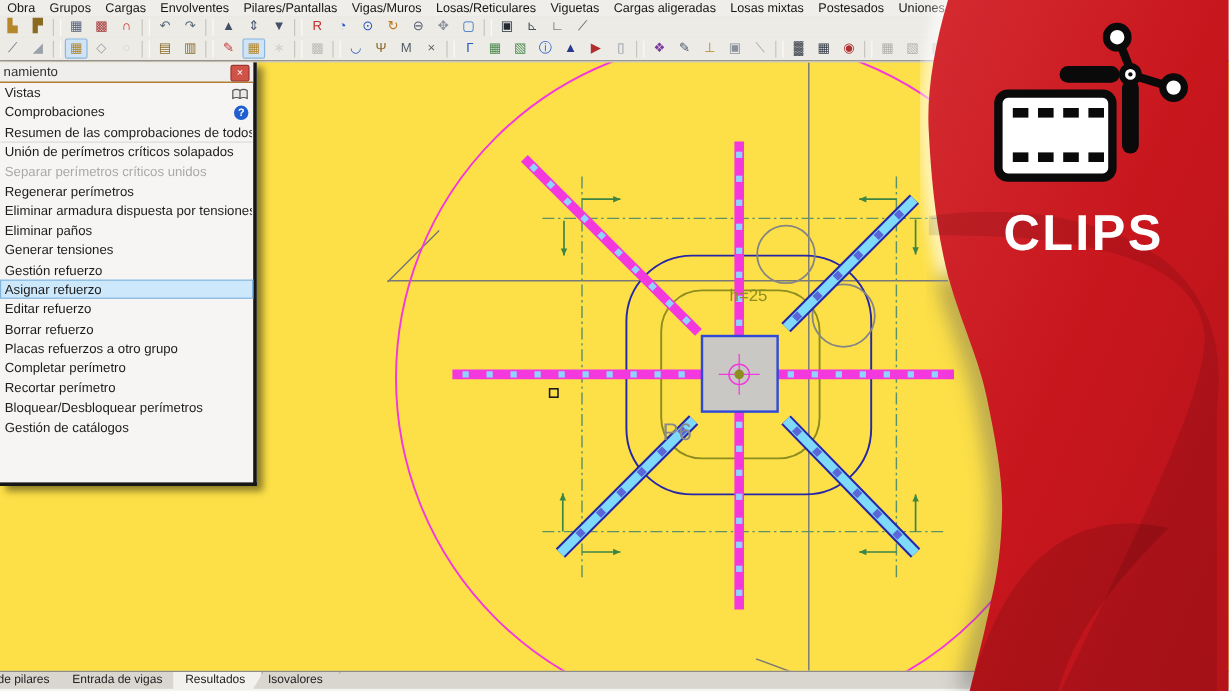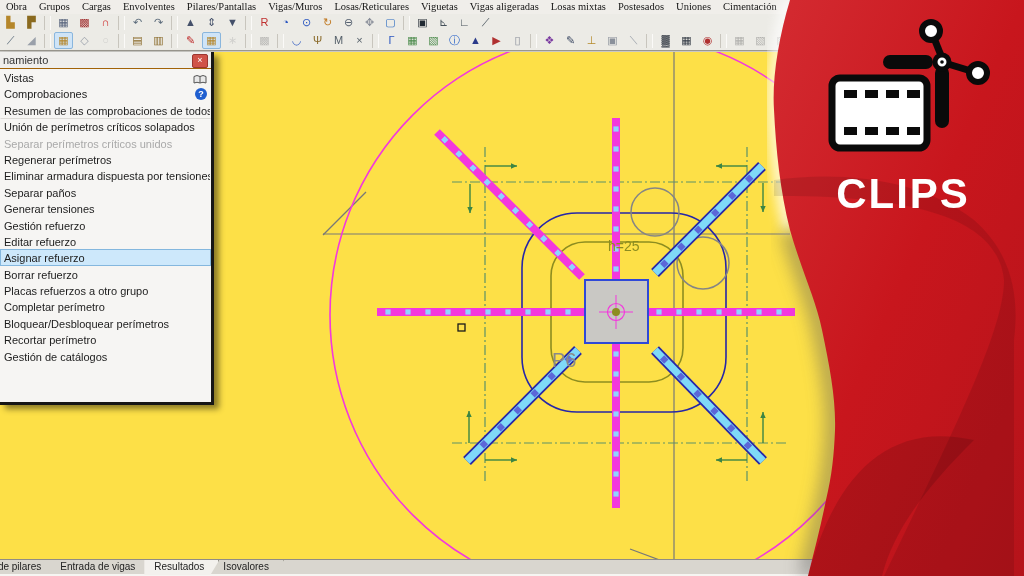--- a/index.html
+++ b/index.html
@@ -2,21 +2,21 @@
 <html><head>
 <meta charset="utf-8">
 <style>
   html,body{margin:0;padding:0;}
   body{width:1024px;height:576px;overflow:hidden;position:relative;
        font-family:"Liberation Sans",sans-serif;background:#c9c8c4;}
   .app{position:absolute;inset:0;}
 
   
   .menubar{position:absolute;left:0;top:0;width:1024px;height:14px;background:#f0eeea;
-           border-bottom:1px solid #d8d5cf;display:flex;align-items:center;font-size:10.5px;color:#151515;font-family:Liberation Serif, serif;}
+           border-bottom:1px solid #d8d5cf;display:flex;align-items:center;font-size:10.5px;color:#151515;}
   .menubar .mi{padding:0 6px;height:14px;line-height:14px;white-space:nowrap;cursor:default;}
 
   
   .tb{position:absolute;left:0;width:1024px;background:#ecebe6;display:flex;align-items:center;}
   .tb1{top:14px;height:17px;border-bottom:1px solid #dddbd4;}
   .tb2{top:31px;height:19px;border-bottom:1px solid #9a978f;}
   .ico{width:17px;height:15px;margin:0 1px;display:flex;align-items:center;justify-content:center;
        font-size:11px;line-height:1;border:1px solid transparent;border-radius:2px;}
   .ico.disabled{filter:grayscale(1);opacity:.45;}
   .ico.active{background:#cfe4f7;border-color:#8ab6dd;}
@@ -67,21 +67,21 @@
 
   <div class="menubar" id="menubar">
       <span class="mi">Obra</span>
       <span class="mi">Grupos</span>
       <span class="mi">Cargas</span>
       <span class="mi">Envolventes</span>
       <span class="mi">Pilares/Pantallas</span>
       <span class="mi">Vigas/Muros</span>
       <span class="mi">Losas/Reticulares</span>
       <span class="mi">Viguetas</span>
-      <span class="mi">Vigas aligeradas</span>
+      <span class="mi">Cargas aligeradas</span>
       <span class="mi">Losas mixtas</span>
       <span class="mi">Postesados</span>
       <span class="mi">Uniones</span>
       <span class="mi">Cimentación</span>
       <span class="mi">Ayuda</span>
     </div>
 
   <div class="tb tb1" id="toolbar1">
       <div class="ico" style="color: rgb(181, 134, 42);">▙</div>
       <div class="ico" style="color: rgb(138, 106, 31);">▛</div>
@@ -283,30 +283,30 @@
       <div class="panel-close">×</div>
     </div>
     <div class="panel-items" id="panelItems">
         <div class="p-item">Vistas</div>
         <div class="p-item">Comprobaciones</div>
         <div class="p-item">Resumen de las comprobaciones de todos los elementos</div>
         <div class="p-item septop">Unión de perímetros críticos solapados</div>
         <div class="p-item disabled">Separar perímetros críticos unidos</div>
         <div class="p-item">Regenerar perímetros</div>
         <div class="p-item">Eliminar armadura dispuesta por tensiones tangenciales</div>
-        <div class="p-item">Separar paños</div>
+        <div class="p-item">Eliminar paños</div>
         <div class="p-item">Generar tensiones</div>
         <div class="p-item">Gestión refuerzo</div>
+        <div class="p-item selected">Asignar refuerzo</div>
         <div class="p-item">Editar refuerzo</div>
-        <div class="p-item selected">Asignar refuerzo</div>
         <div class="p-item">Borrar refuerzo</div>
         <div class="p-item">Placas refuerzos a otro grupo</div>
         <div class="p-item">Completar perímetro</div>
+        <div class="p-item">Recortar perímetro</div>
         <div class="p-item">Bloquear/Desbloquear perímetros</div>
-        <div class="p-item">Recortar perímetro</div>
         <div class="p-item">Gestión de catálogos</div>
       </div>
     <span class="side-ico" style="top:19px;">
       <svg width="14" height="11" viewBox="0 0 14 11">
           <path d="M1,2.5 Q4,0.5 7,2.5 Q10,0.5 13,2.5 V9 Q10,7.5 7,9 Q4,7.5 1,9 Z" fill="#e9e9e9" stroke="#555" stroke-width="1"></path>
           <line x1="7" y1="2.5" x2="7" y2="9" stroke="#555" stroke-width="1"></line>
         </svg>
     </span>
     <span class="side-ico help-badge" style="top:36px;">?</span>
   </div>

